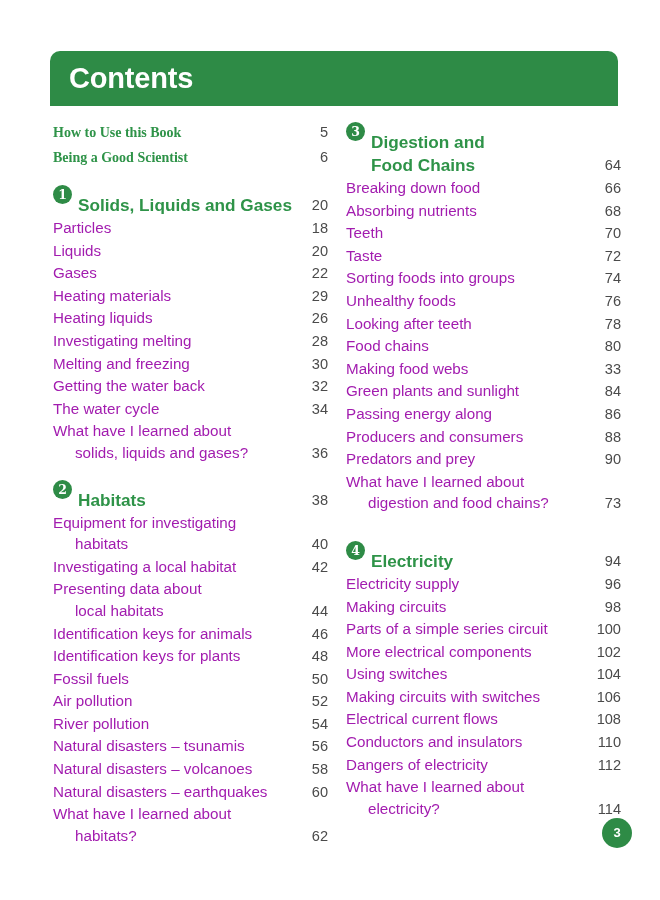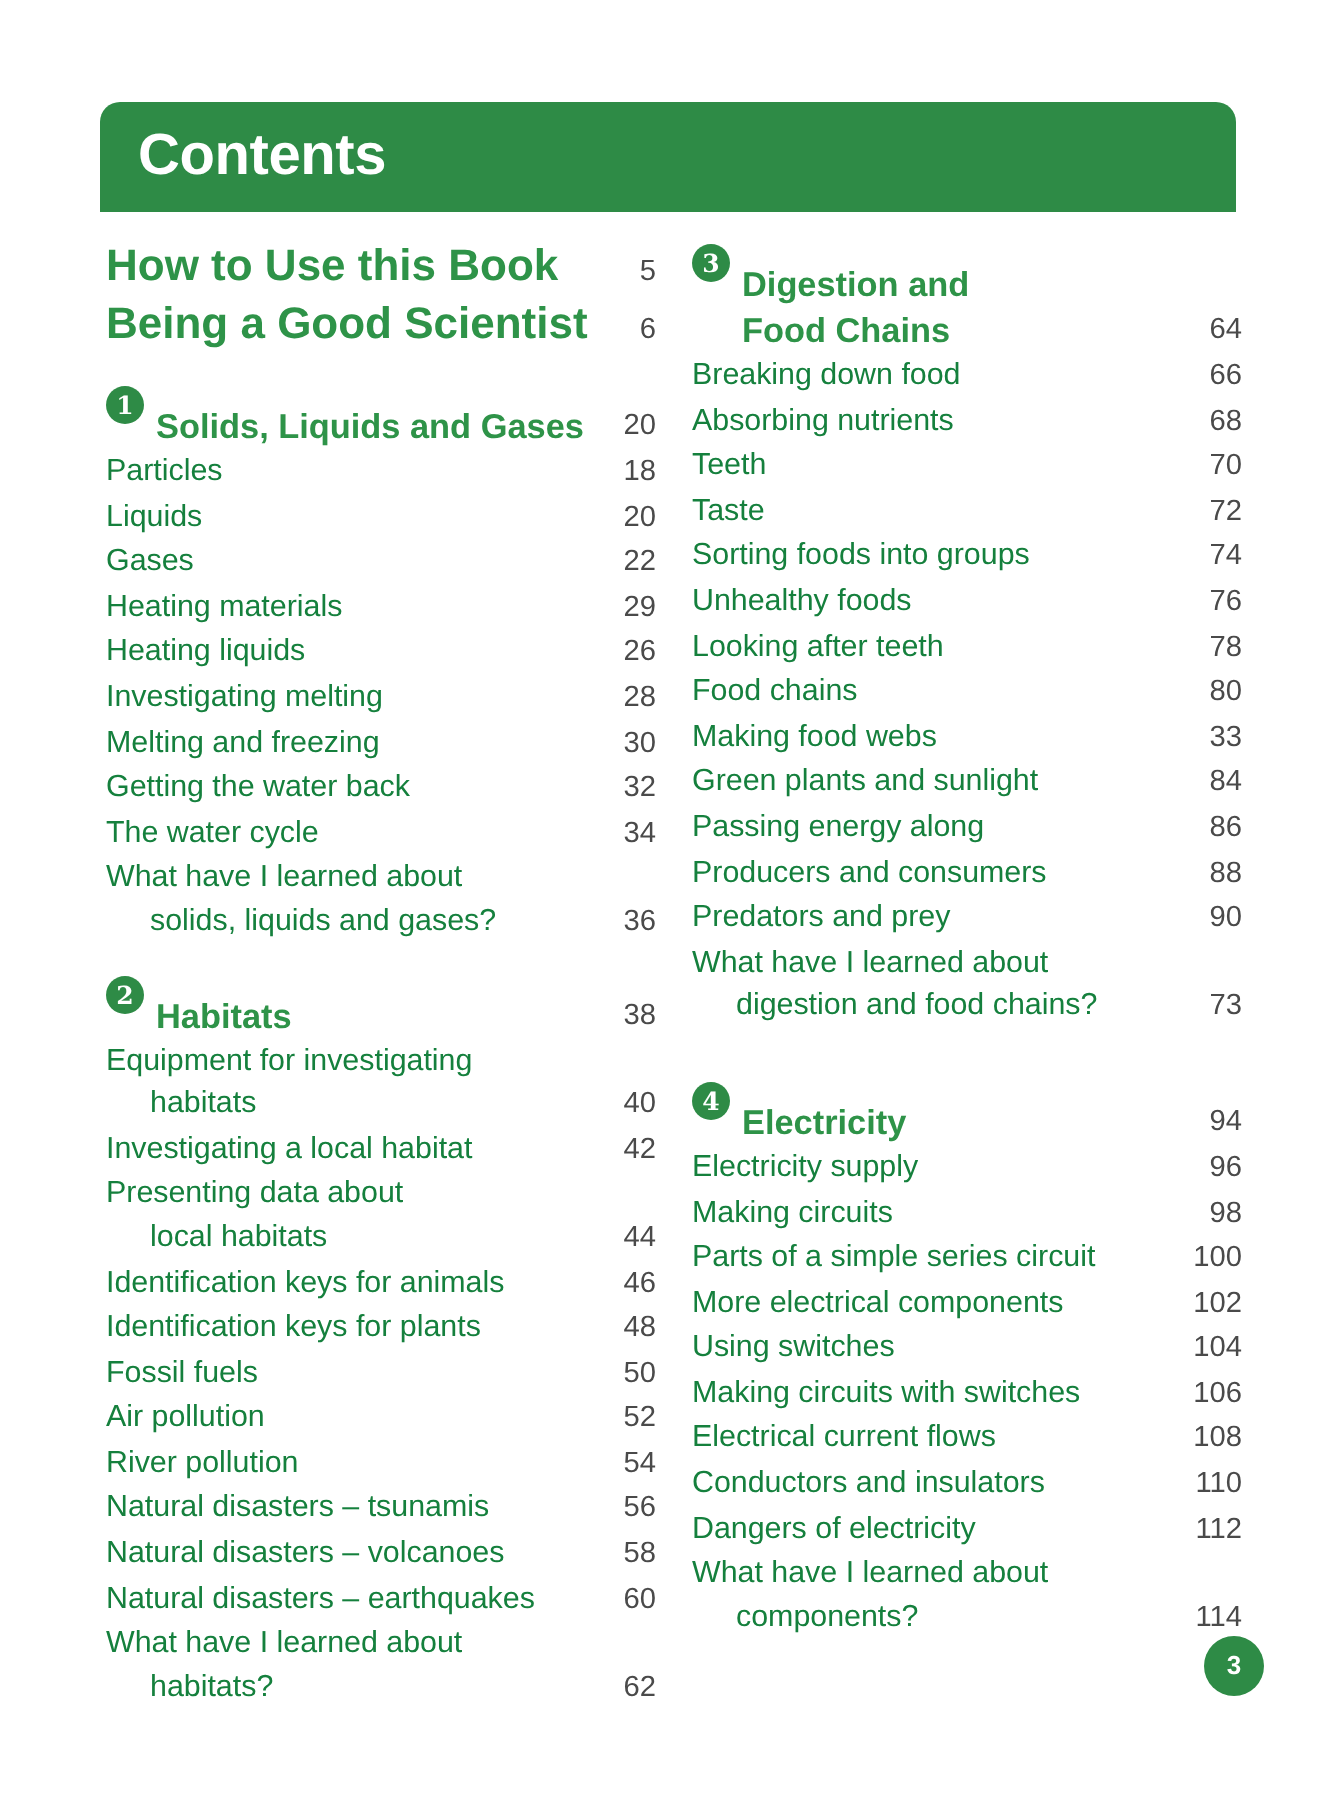--- a/index.html
+++ b/index.html
@@ -63,40 +63,41 @@
   
   .row {
     display: flex;
     align-items: baseline;
     width: 100%;
     min-height: 21.5px;
   }
   .row .label {
     flex: 1 1 auto;
     font-size: 15.2px;
-    color: #15803d;
+    color: #a21caf;
     line-height: 21.6px;
     white-space: nowrap;
   }
   .row .pageno {
     flex: 0 0 auto;
     width: 28px;
     text-align: right;
     font-size: 14.6px;
     color: #4a4a4a;
     line-height: 21.6px;
   }
   .col-right .row .pageno { width: 32px; }
 
   
   .row.front .label {
     color: #2e9348;
     font-weight: bold;
-    font-size: 22px;
+    font-size: 14px;
     line-height: 25px;
+    font-family: Liberation Serif, serif;
   }
   .row.front { min-height: 25px; }
   .row.front .pageno { color: #4a4a4a; font-weight: normal; line-height: 25px; }
 
   
   .row.chapter { min-height: 26px; margin-top: 13px; align-items: flex-start; }
   .row.chapter .label {
     color: #2e9348;
     font-weight: bold;
     font-size: 17.2px;
@@ -395,21 +396,21 @@
         </div>
         <div class="row">
           <span class="label">Dangers of electricity</span>
           <span class="pageno">112</span>
         </div>
         <div class="row">
           <span class="label">What have I learned about</span>
           <span class="pageno"></span>
         </div>
         <div class="row cont">
-          <span class="label">components?</span>
+          <span class="label">electricity?</span>
           <span class="pageno">114</span>
         </div>
       </div>
   </div>
 
   <div class="page-badge">3</div>
 
 </div>
 
 </body></html>

